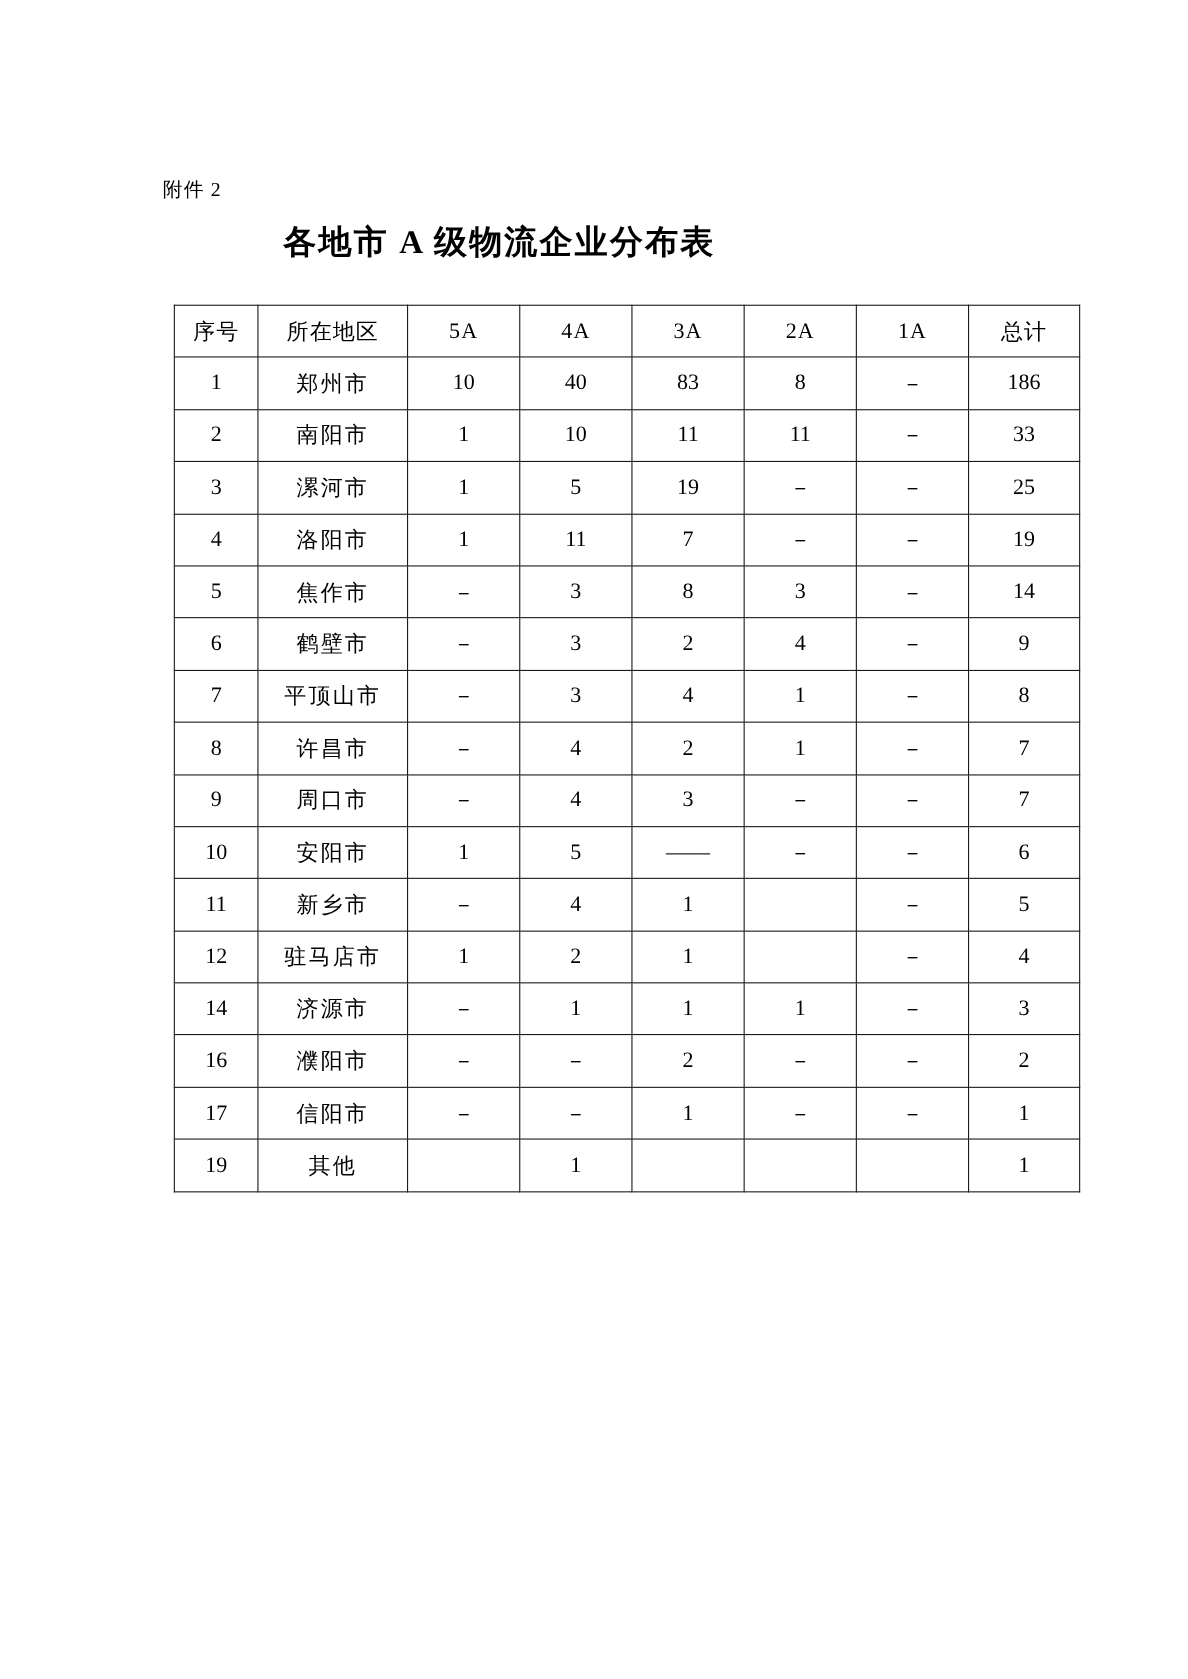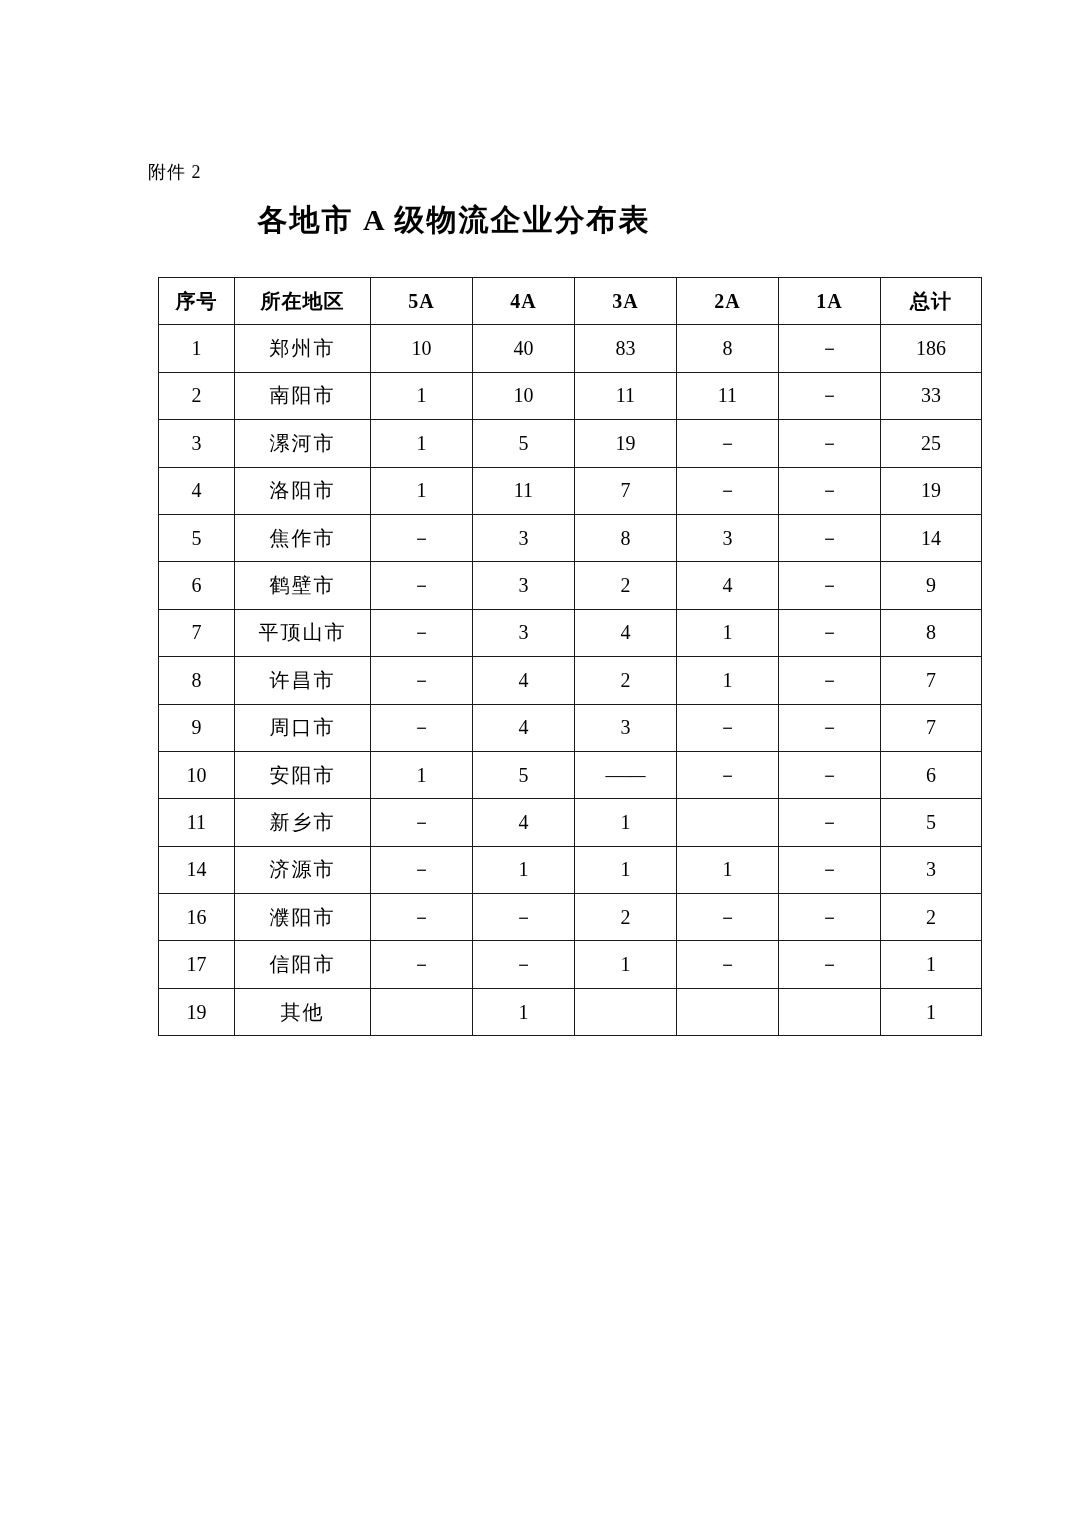--- a/index.html
+++ b/index.html
@@ -55,21 +55,21 @@
     border: 1px solid #1a1a1a;
     text-align: center;
     vertical-align: middle;
     font-size: 20px;
     font-weight: normal;
     padding: 0;
     height: 46.4px;
     font-family: "Liberation Serif", "DejaVu Serif", serif;
   }
   table.dist-table thead td {
-    font-weight: bold;
+    font-weight: normal;
     letter-spacing: 1px;
   }
   table.dist-table td.region {
     letter-spacing: 2px;
   }
   .col-idx { width: 76px; }
   .col-region { width: 136px; }
   .col-grade { width: 102px; }
   .col-total { width: 101px; }
   .num {
@@ -214,20 +214,30 @@
             <td class="num">11</td>
             <td class="region">新乡市</td>
             <td class="num">－</td>
             <td class="num">4</td>
             <td class="num">1</td>
             <td class="num"></td>
             <td class="num">－</td>
             <td class="num">5</td>
           </tr>
           <tr>
+            <td class="num">12</td>
+            <td class="region">驻马店市</td>
+            <td class="num">1</td>
+            <td class="num">2</td>
+            <td class="num">1</td>
+            <td class="num"></td>
+            <td class="num">－</td>
+            <td class="num">4</td>
+          </tr>
+          <tr>
             <td class="num">14</td>
             <td class="region">济源市</td>
             <td class="num">－</td>
             <td class="num">1</td>
             <td class="num">1</td>
             <td class="num">1</td>
             <td class="num">－</td>
             <td class="num">3</td>
           </tr>
           <tr>

